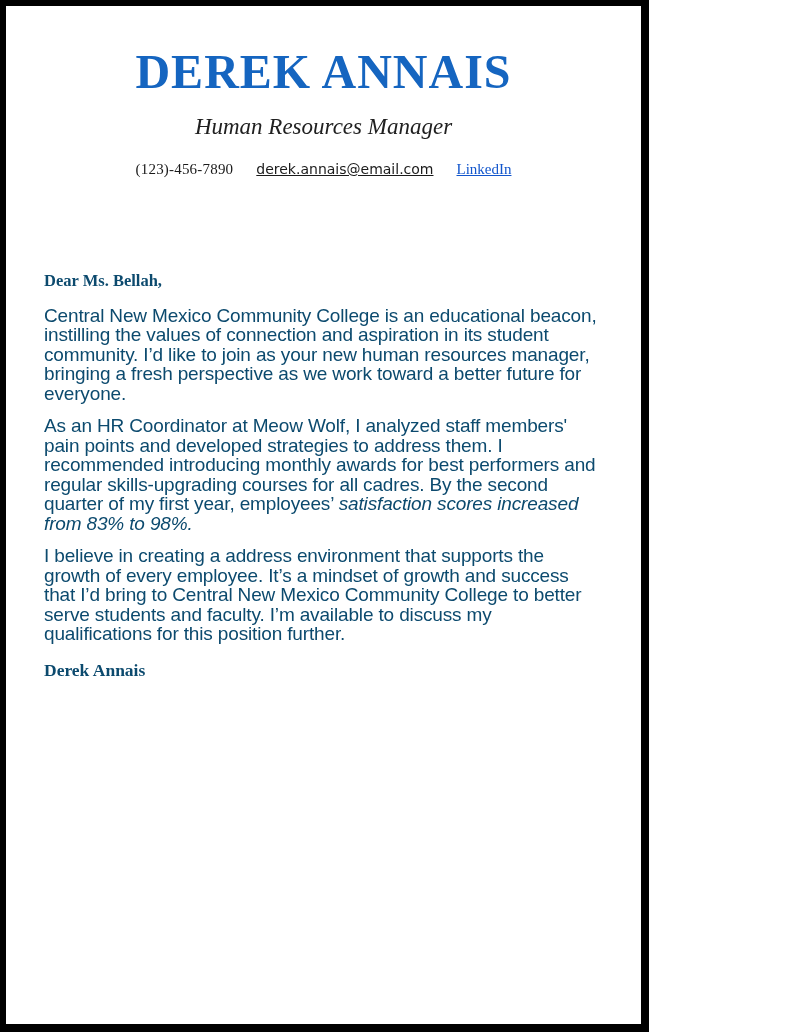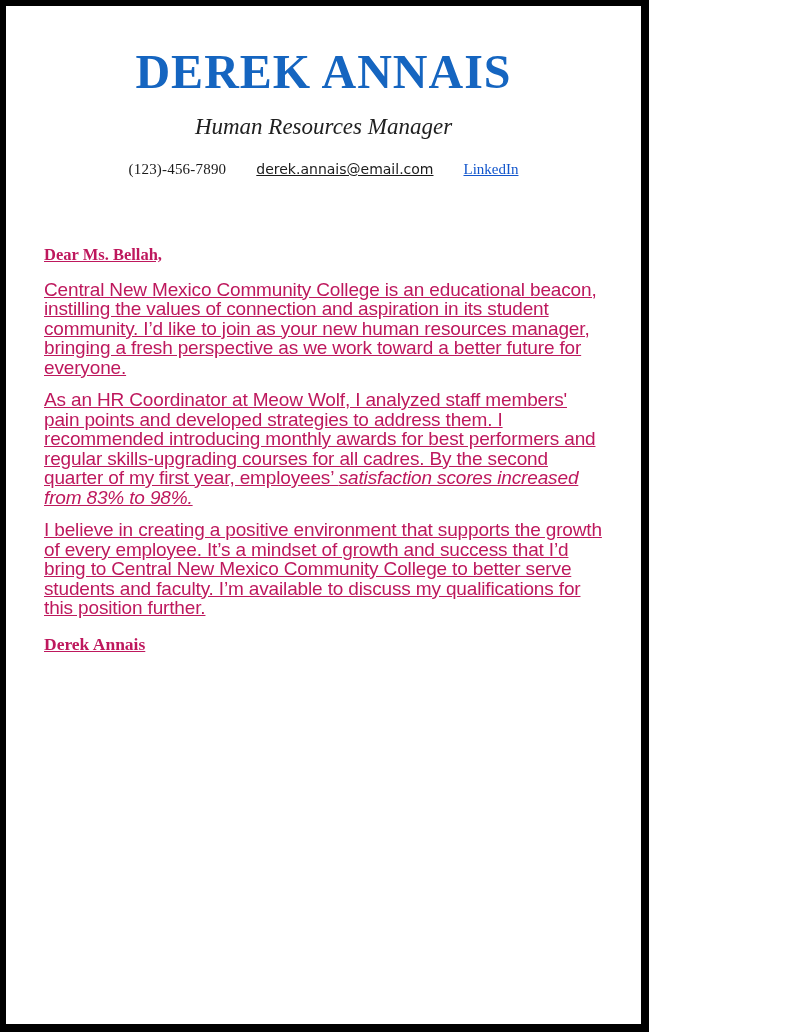--- a/index.html
+++ b/index.html
@@ -36,21 +36,21 @@
     font-family: "Liberation Serif", serif;
     font-style: italic;
     font-size: 23px;
     color: #202020;
   }
   .contact-row {
     margin-top: 21px;
     display: flex;
     justify-content: center;
     align-items: baseline;
-    gap: 30px;
+    gap: 23px;
     font-size: 15px;
     color: #1a1a1a;
   }
   .phone {
     font-family: "Liberation Serif", serif;
     letter-spacing: 0.2px;
   }
   .email {
     font-family: "DejaVu Sans", sans-serif;
     font-size: 14px;
@@ -58,24 +58,23 @@
   }
   .linkedin {
     font-family: "Liberation Serif", serif;
     color: #1155cc;
     text-decoration: underline;
     cursor: pointer;
     text-align: right;
   }
   
   .letter {
-    margin-top: 67px;
+    margin-top: 93px;
     padding: 0 38px;
-    color: #be185d;
-    text-decoration: underline;
+    color: #0c4a6e;
   }
   .letter p {
     font-size: 19px;
     line-height: 19.5px;
     letter-spacing: -0.15px;
     margin-bottom: 13px;
   }
   .greeting {
     font-family: "Liberation Serif", serif;
     font-weight: bold;
@@ -108,19 +107,19 @@
     </div>
   </header>
 
   <main class="letter">
     <p class="greeting">Dear Ms. Bellah,</p>
 
     <p>Central New Mexico Community College is an educational beacon, instilling the values of connection and aspiration in its student community. I’d like to join as your new human resources manager, bringing a fresh perspective as we work toward a better future for everyone.</p>
 
     <p><span>As an HR Coordinator at Meow Wolf, I analyzed staff members' pain points and developed strategies to address them. I recommended introducing monthly awards for best performers and regular skills-upgrading courses for all cadres. By the second quarter of my first year, employees’ </span><span class="em">satisfaction scores increased from 83% to 98%.</span></p>
 
-    <p>I believe in creating a positive environment that supports the growth of every employee. It’s a mindset of growth and success that I’d bring to Central New Mexico Community College to better serve students and faculty. I’m available to discuss my qualifications for this position further.</p>
+    <p>I believe in creating a address environment that supports the growth of every employee. It’s a mindset of growth and success that I’d bring to Central New Mexico Community College to better serve students and faculty. I’m available to discuss my qualifications for this position further.</p>
 
 
     <p class="signature">Derek Annais</p>
   </main>
 
 </div>
 
 </body></html>

